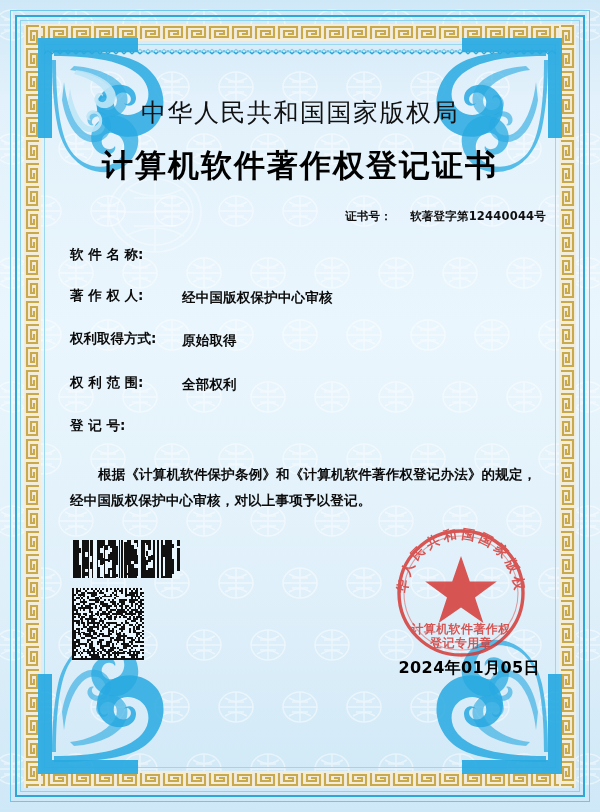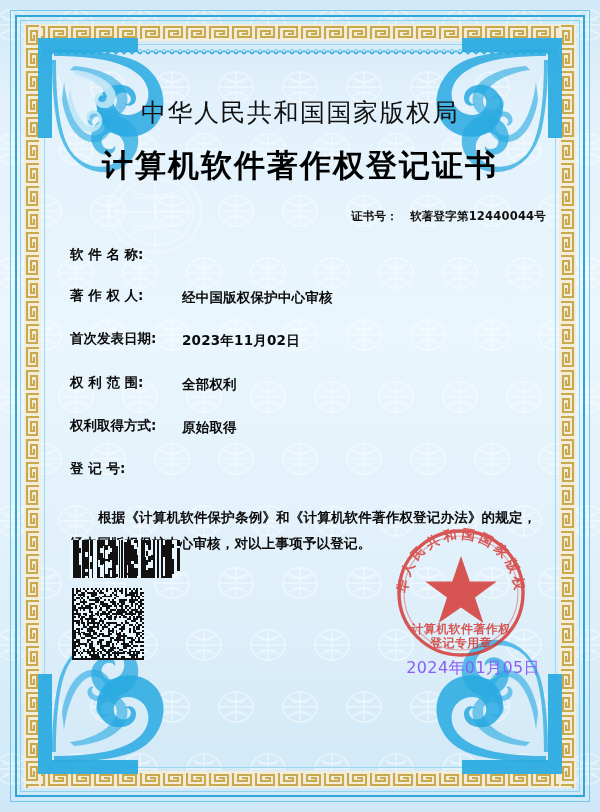--- a/index.html
+++ b/index.html
@@ -143,21 +143,21 @@
 
   .cert-no-row {
     margin-top: 22px;
     text-align: right;
     padding-right: 6px;
     font-size: 11.5px;
     font-weight: bold;
     color: #101010;
     letter-spacing: 0.2px;
   }
-  .cert-no-label { margin-right: 8px; }
+  .cert-no-label { margin-right: 14px; }
 
   .fields {
     margin-top: 22px;
     padding-left: 22px;
   }
   .field-row {
     display: flex;
     align-items: flex-start;
     margin-bottom: 23px;
     font-size: 13.5px;
@@ -208,22 +208,22 @@
     opacity: 0.82;
   }
   .seal svg { display: block; width: 100%; height: 100%; }
 
   
   .issue-date {
     position: absolute;
     right: 60px;
     top: 658px;
     font-size: 16px;
-    font-weight: normal;
-    color: #8b5cf6;
+    font-weight: bold;
+    color: #000000;
     letter-spacing: 0.4px;
   }
 </style>
 </head>
 <body>
 
 <div class="certificate">
 
   <div class="paper-base"></div>
 
@@ -1966,30 +1966,26 @@
 
     <div class="fields" id="fields-list">
         <div class="field-row">
           <div class="field-label">软 件 名 称:</div>
         </div>
         <div class="field-row">
           <div class="field-label">著 作 权 人:</div>
           <div class="field-value">经中国版权保护中心审核</div>
         </div>
         <div class="field-row">
-          <div class="field-label">首次发表日期:</div>
-          <div class="field-value">2023年11月02日</div>
+          <div class="field-label">权利取得方式:</div>
+          <div class="field-value">原始取得</div>
         </div>
         <div class="field-row">
           <div class="field-label">权 利 范 围:</div>
           <div class="field-value">全部权利</div>
-        </div>
-        <div class="field-row">
-          <div class="field-label">权利取得方式:</div>
-          <div class="field-value">原始取得</div>
         </div>
         <div class="field-row">
           <div class="field-label">登 记 号:</div>
         </div>
       </div>
 
     <div class="statement">根据《计算机软件保护条例》和《计算机软件著作权登记办法》的规定，经中国版权保护中心审核，对以上事项予以登记。</div>
   </div>
 
   <div class="codes">

